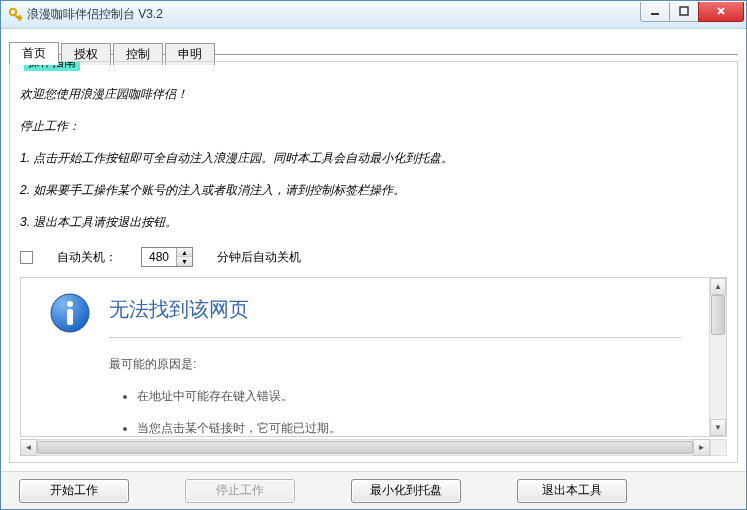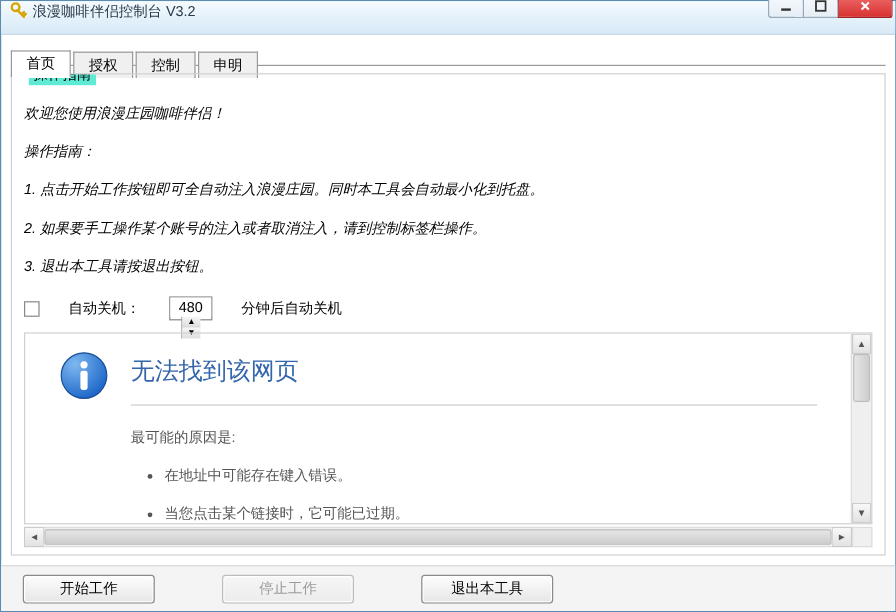--- a/index.html
+++ b/index.html
@@ -19,20 +19,21 @@
     background: #fff;
     display: flex;
     flex-direction: column;
     box-shadow: 0 0 4px rgba(0,0,0,0.3);
   }
   .titlebar {
     height: 28px;
     background: linear-gradient(to bottom, #f5fbff 0%, #e8f3fb 40%, #d8eaf7 100%);
     border-bottom: 1px solid #b8d0e0;
     display: flex;
+    align-items: center;
     padding: 0 0 0 6px;
   }
   .titlebar-icon {
     width: 16px; height: 16px;
     margin-right: 4px;
     display:inline-flex;
     align-items:center;
     justify-content:center;
   }
   .titlebar-icon svg { width:16px; height:16px; }
@@ -139,21 +140,20 @@
     border:1px solid #888;
     background:#fff;
     display:inline-block;
   }
   .spinner {
     display:flex;
     align-items:center;
     border:1px solid #888;
     height:20px;
     background:#fff;
-    flex-direction:column;
   }
   .spinner input {
     width:34px;
     border:none;
     outline:none;
     text-align:center;
     font-size:12px;
     padding:1px 2px;
   }
   .spin-btns {
@@ -329,21 +329,21 @@
       <div class="tab"><span>控制</span></div>
       <div class="tab"><span>申明</span></div>
     </div>
     <div class="tabline"></div>
 
     <div class="panel">
       <div class="fieldset-label">操作指南</div>
 
       <div class="guide-text">
         <p>欢迎您使用浪漫庄园咖啡伴侣！</p>
-        <p>操作指南：</p>
+        <p>停止工作：</p>
         <p>1. 点击开始工作按钮即可全自动注入浪漫庄园。同时本工具会自动最小化到托盘。</p>
         <p>2. 如果要手工操作某个账号的注入或者取消注入，请到控制标签栏操作。</p>
         <p>3. 退出本工具请按退出按钮。</p>
       </div>
 
       <div class="shutdown-row">
         <span class="checkbox"></span>
         <span>自动关机：</span>
         <span class="spinner">
           <input value="480" style="">
@@ -400,17 +400,20 @@
   </div>
 
   <div class="footer">
     <div class="btn">
         <span>开始工作</span>
       </div>
     <div class="btn disabled">
         <span>停止工作</span>
       </div>
     <div class="btn">
+        <span>最小化到托盘</span>
+      </div>
+    <div class="btn">
         <span>退出本工具</span>
       </div>
   </div>
 
 </div>
 
 </body></html>

